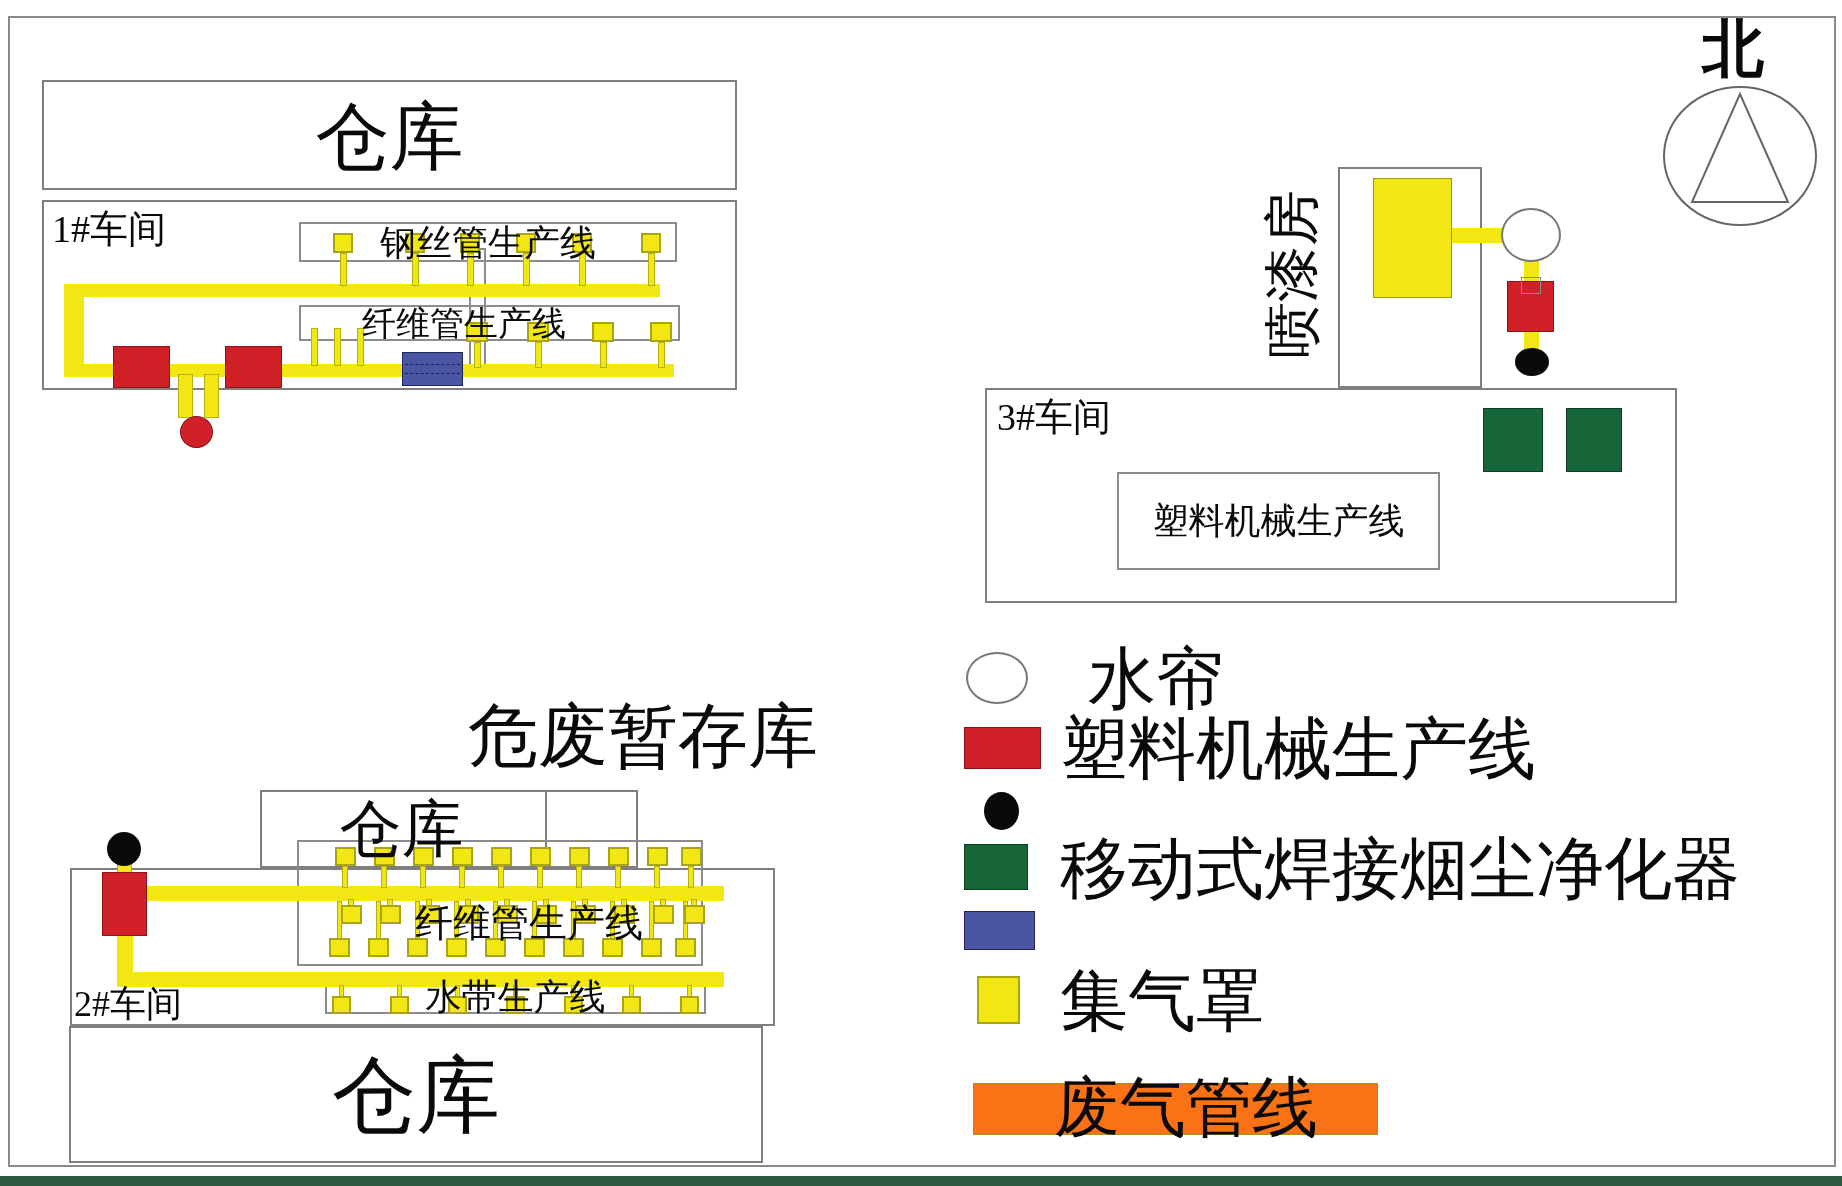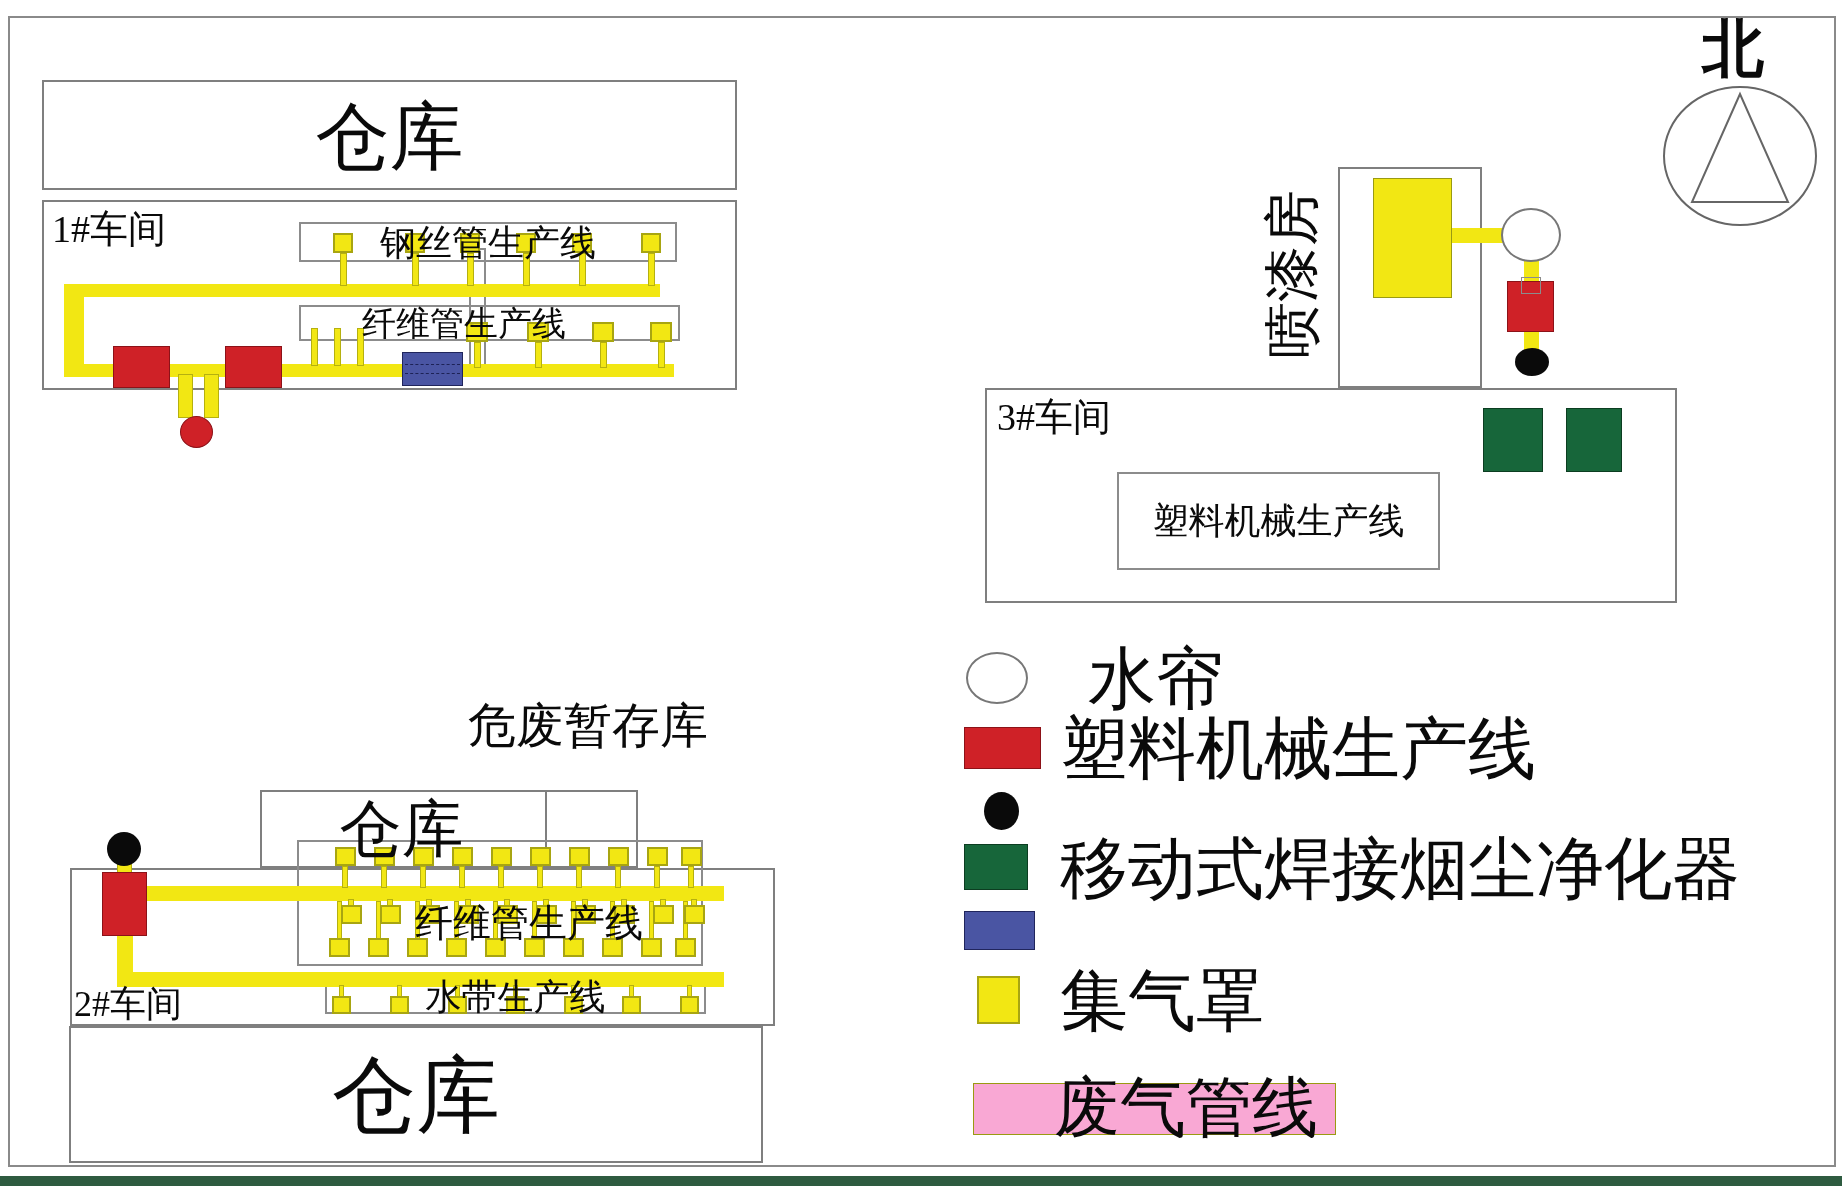--- a/index.html
+++ b/index.html
@@ -81,21 +81,21 @@
   <div class="eq green z4" style="left:1483px;top:408px;width:60px;height:64px;"></div>
   <div class="eq green z4" style="left:1566px;top:408px;width:56px;height:64px;"></div>
 
   <div class="lbl z5" style="left:1702px;top:18px;font-size:62px;font-weight:bold;">北</div>
   <div class="abs z1" style="left:1663px;top:86px;width:154px;height:140px;border:2px solid #666;border-radius:50%;box-sizing:border-box;">
     <svg width="150" height="136" viewBox="0 0 150 136" style="position:absolute;left:0;top:0;">
       <polygon points="75,6 27,114 123,114" fill="none" stroke="#666" stroke-width="2"></polygon>
     </svg>
   </div>
 
-  <div class="lbl z5" style="left:468px;top:702px;font-size:48px;text-align:center;">危废暂存库</div>
+  <div class="lbl z5" style="left:468px;top:702px;font-size:70px;text-align:center;">危废暂存库</div>
 
   <div class="box z0" style="left:260px;top:790px;width:378px;height:78px;">
     <div style="position:absolute;left:283px;top:0;height:100%;border-left:2px solid #7f7f7f;"></div>
   </div>
   <div class="lbl ctr z5" style="left:260px;top:794px;width:283px;height:70px;font-size:62px;">仓库</div>
 
   <div class="eq blackdot z4" style="left:107px;top:832px;width:34px;height:34px;"></div>
   <div class="stem z2" style="left:117px;top:860px;width:15px;height:20px;"></div>
 
   <div class="box z0" style="left:70px;top:868px;width:705px;height:158px;"></div>
@@ -124,21 +124,21 @@
   <div class="eq blackdot z4" style="left:984px;top:792px;width:35px;height:38px;"></div>
 
   <div class="eq green z4" style="left:964px;top:844px;width:64px;height:46px;"></div>
   <div class="lbl z5" style="left:1060px;top:835px;font-size:68px;">移动式焊接烟尘净化器</div>
 
   <div class="eq blue z4" style="left:964px;top:911px;width:71px;height:39px;"></div>
 
   <div class="hood z4" style="left:977px;top:976px;width:43px;height:48px;"></div>
   <div class="lbl z5" style="left:1060px;top:967px;font-size:68px;text-align:right;">集气罩</div>
 
-  <div class="eq z4" style="left:973px;top:1083px;width:363px;height:52px;background:#f9a8d4;border:1.5px solid #9a9a12;">
+  <div class="eq z4" style="left:973px;top:1083px;width:405px;height:52px;background:#f97316;border:1.5px solid #9a9a12;">
     <span class="lbl" style="left:80px;top:-9px;font-size:66px;">废气管线</span>
   </div>
 
 <div class="stem z2" style="left: 339.5px; top: 253px; width: 7px; height: 33px;"></div>
     <div class="hood z3" style="left: 333px; top: 233px; width: 20px; height: 20px;"></div>
     <div class="stem z2" style="left: 411.5px; top: 253px; width: 7px; height: 33px;"></div>
     <div class="hood z3" style="left: 405px; top: 233px; width: 20px; height: 20px;"></div>
     <div class="stem z2" style="left: 466.5px; top: 253px; width: 7px; height: 33px;"></div>
     <div class="hood z3" style="left: 460px; top: 233px; width: 20px; height: 20px;"></div>
     <div class="stem z2" style="left: 522.5px; top: 253px; width: 7px; height: 33px;"></div>

